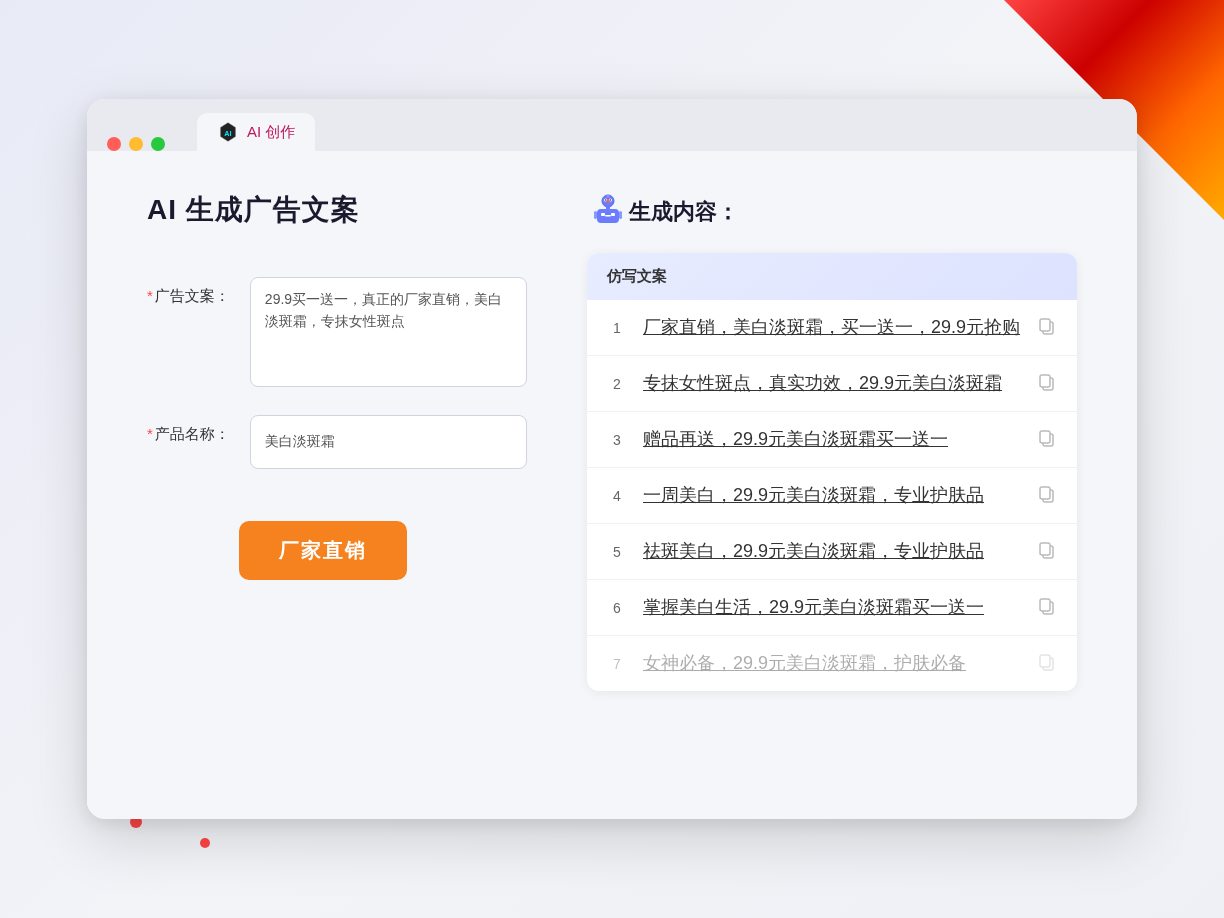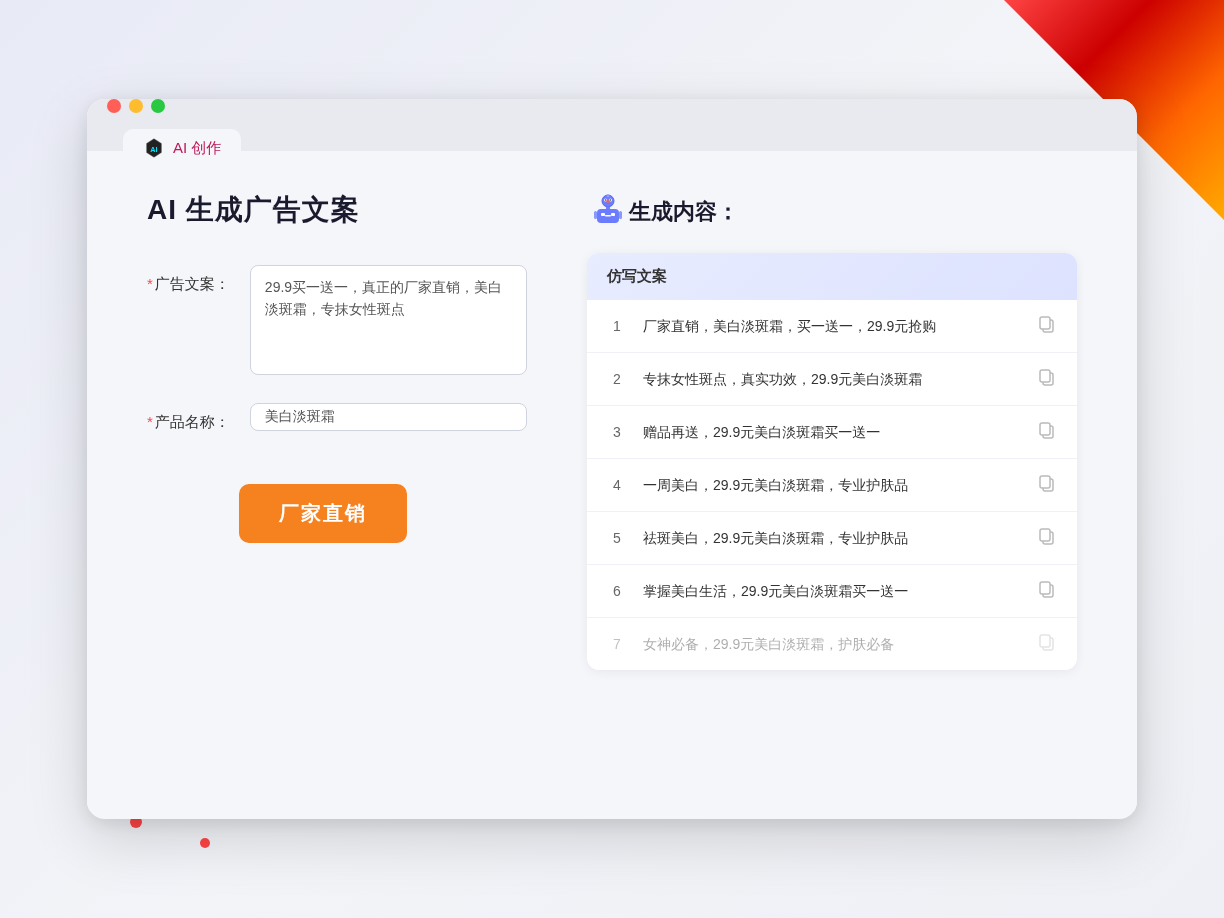--- a/index.html
+++ b/index.html
@@ -59,24 +59,23 @@
       z-index: 1;
       overflow: hidden;
     }
 
     
     .title-bar {
       background: #e8eaef;
       border-radius: 18px 18px 0 0;
       height: 52px;
       display: flex;
-      align-items: flex-start;
+      align-items: flex-end;
       padding: 0 20px;
       gap: 16px;
-      flex-direction: column;
     }
     .traffic-lights {
       display: flex;
       gap: 8px;
       align-items: center;
     }
     .traffic-light {
       width: 14px;
       height: 14px;
       border-radius: 50%;
@@ -115,21 +114,21 @@
 
     
     .left-panel {
       width: 380px;
       flex-shrink: 0;
     }
     .page-title {
       font-size: 28px;
       font-weight: 700;
       color: #1a1a2e;
-      margin-bottom: 36px;
+      margin-bottom: 48px;
       letter-spacing: 1px;
     }
 
     .form-group {
       margin-bottom: 28px;
       display: flex;
       align-items: flex-start;
       gap: 20px;
     }
     .form-label {
@@ -154,21 +153,21 @@
       background: #fff;
       outline: none;
       font-family: inherit;
       resize: none;
       line-height: 1.6;
     }
     textarea.form-input {
       height: 110px;
     }
     input.form-input {
-      height: 28px;
+      height: 54px;
     }
 
     .generate-btn {
       background: #f5811f;
       color: #fff;
       border: none;
       border-radius: 10px;
       padding: 16px 40px;
       font-size: 20px;
       font-weight: 600;
@@ -227,23 +226,24 @@
       opacity: 0.4;
     }
     .row-number {
       color: #666;
       font-size: 14px;
       min-width: 20px;
       text-align: center;
     }
     .row-text {
       flex: 1;
-      font-size: 14px;
+      font-size: 18px;
       color: #333;
       line-height: 1.5;
+      text-decoration: underline;
     }
     .copy-icon {
       width: 20px;
       height: 20px;
       color: #bbb;
       cursor: pointer;
       flex-shrink: 0;
     }
   </style>
 </head>

